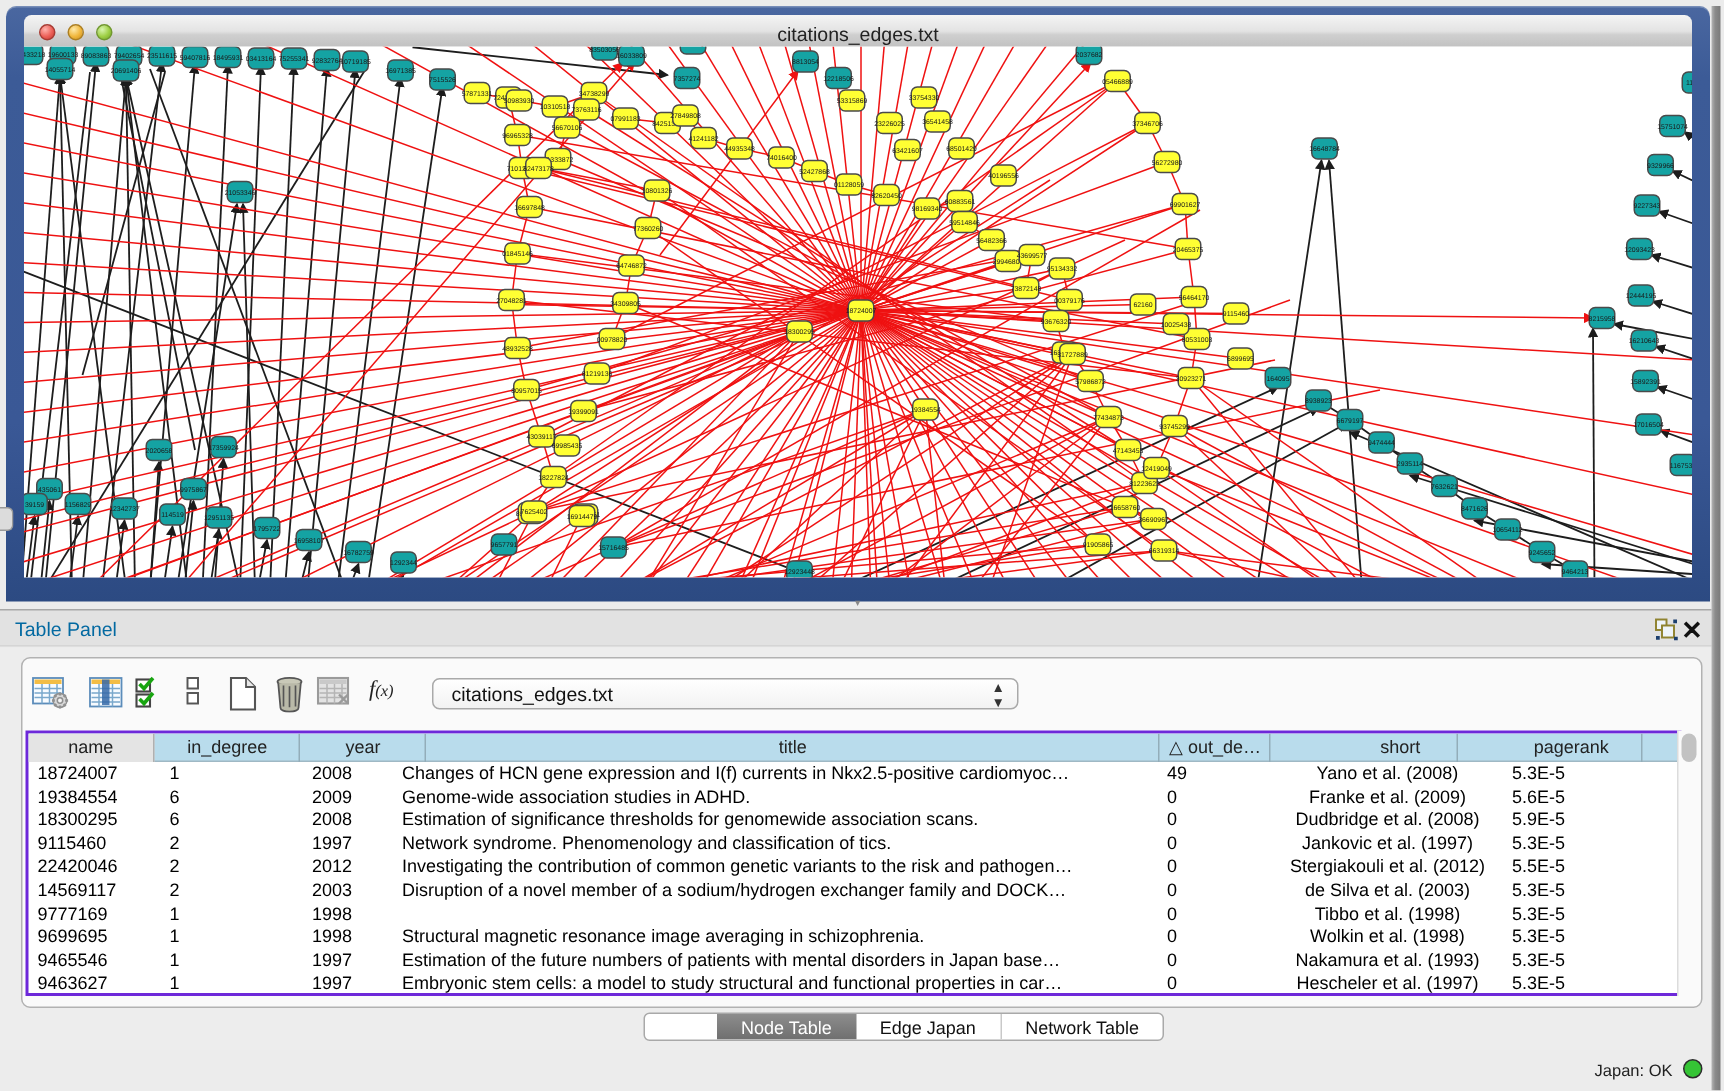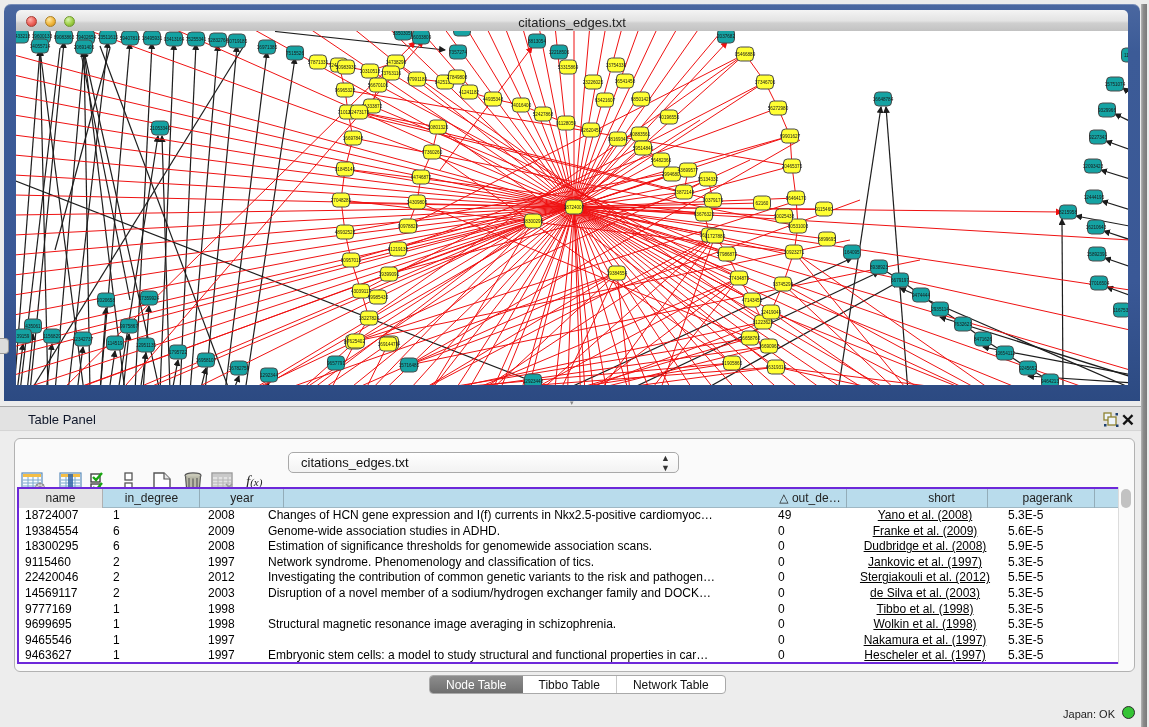--- a/index.html
+++ b/index.html
@@ -10,54 +10,54 @@
 #titlebar { position:absolute; left:12px; top:6px; width:1112px; height:25px;
   border-radius:5px 5px 0 0;
   background:linear-gradient(180deg,#f4f4f4 0%,#e3e3e3 45%,#cfcfcf 55%,#bdbdbd 100%);
   border-bottom:1px solid #7e7e7e; }
 #titlebar .title { position:absolute; left:0; right:0; top:5px; text-align:center;
   font-size:13px; color:#222; }
 .light { position:absolute; top:6px; width:11px; height:11px; border-radius:50%; }
 #graphwrap { position:absolute; left:12px; top:27px; overflow:hidden; width:1112px; height:354px; background:#fff; }
 #tp-head { position:absolute; left:0; top:406px; width:1141px; height:25px;
   background:#e2e2e2; border-top:1px solid #a8a8a8; border-bottom:1px solid #d5d5d5; }
-#tp-head .t { position:absolute; left:28px; top:5px; font-size:13px; color:#0f172a; }
+#tp-head .t { position:absolute; left:10px; top:5px; font-size:13px; color:#0369a1; }
 #tp-body { position:absolute; left:0; top:432px; width:1141px; height:268px; background:#ededed; }
 #panel { position:absolute; left:14px; top:6px; width:1121px; height:234px;
   background:#fafafa; border:1px solid #b2b2b2; border-radius:6px; }
 #toolbar { position:absolute; left:0; top:0; width:100%; height:47px; }
-#toolbar .ic { position:absolute; top:11px;margin-top:21px; }
+#toolbar .ic { position:absolute; top:11px; }
 #dd { position:absolute; left:273px; top:13px; width:391px; height:21px;
   background:linear-gradient(180deg,#ffffff,#f2f2f2); border:1px solid #a9a9a9;
   border-radius:5px; font-size:13px; color:#111; line-height:19px; padding-left:12px; }
 #dd .arr { position:absolute; right:8px; top:0px; font-size:9px; color:#333; line-height:10px; }
 #tbl { position:absolute; left:2px; top:48px; width:1104px; height:177px;
   border:2px solid #6d28d9; background:#fff; overflow:hidden; }
 .th { height:19px; background:#b9dcec; position:relative; border-bottom:1px solid #9fb8c4; }
 .th div { position:absolute; top:0; height:19px; line-height:19px; text-align:center;
   font-size:12px; color:#222; border-right:1px solid #93adb9; }
 .tr { height:15.6px; position:relative; }
 .tr div { position:absolute; top:0; height:15.6px; line-height:15.6px; font-size:12px;
   color:#000; white-space:nowrap; overflow:hidden; }
 .c0 { left:6px;   width:80px;  }
 .c1 { left:94px;  width:90px;  }
 .c2 { left:189px; width:70px;  }
 .c3 { left:249px; width:485px; }
 .c4 { left:759px; width:68px;  }
-.c5 { left:830px; width:152px; text-align:center;text-decoration:underline; }
+.c5 { left:830px; width:152px; text-align:center; }
 .c6 { left:989px; width:90px;  }
 #vsb { position:absolute; right:1px; top:48px; width:15px; height:177px;
   background:#fafafa; border-left:1px solid #dcdcdc; }
 #vsb .thumb { position:absolute; left:2px; top:2px; width:10px; height:19px;
   background:#c2c2c2; border-radius:5px; }
 #tabs { position:absolute; left:414px; top:236px; height:19px; display:flex;
   border:1px solid #a9a9a9; border-radius:4px; overflow:hidden; background:#fff;
   font-size:12px; }
 #tabs div { padding:0 16px; line-height:18px; color:#111; }
-#tabs .sel { background:linear-gradient(180deg,#8d8d8d,#6f6f6f); color:#fff; }
+#tabs .sel { background:linear-gradient(180deg,#8d8d8d,#6f6f6f); color:#fff;margin-left:48px; }
 #tabs .sep { border-left:1px solid #c9c9c9; padding:0; }
 #statusbar { position:absolute; left:0; top:700px; width:1149px; height:27px; background:#ececec; }
 #statusbar .mem { position:absolute; right:34px; top:8px; font-size:11px; color:#222; }
 #statusbar .dot { position:absolute; right:14px; top:6px; width:13px; height:13px;
   background:#35c435; border:1.5px solid #2c2c2c; border-radius:50%; }
 #rightedge { position:absolute; right:2px; top:4px; width:6px; height:723px;
   background:linear-gradient(90deg,#b5b5b5,#8b8b8b 40%,#7a7a7a); }
 .fx { font-size:15px; font-style:italic; font-family:"Liberation Serif",serif; color:#222; }
 #float-ic { position:absolute; right:22px; top:5px; width:16px; height:15px; }
 #close-ic { position:absolute; right:6px; top:3px; font-size:17px; color:#111; font-weight:bold; }
@@ -1026,22 +1026,23 @@
 <path d="M15 13l6 6M21 13l-6 6" stroke="#9a9a9a" stroke-width="1.6"></path>
           </svg></span>
       <span class="ic fx" style="left:231px;top:13px;">f<span style="font-size:11px;">(x)</span></span>
       <div id="dd">citations_edges.txt<span class="arr">▲<br>▼</span></div>
     </div>
     <div id="tbl">
       <div class="th">
         <div style="left:0;width:84px;background:#e4e4e4;border-right:1px solid #b0b0b0;">name</div>
         <div style="left:85px;width:96px;">in_degree</div>
         <div style="left:182px;width:83px;">year</div>
+        <div style="left:266px;width:488px;">title</div>
         <div style="left:755px;width:73px;">△ out_de…</div>
-        <div style="left:829px;width:140px;padding-left:48px;">short</div>
+        <div style="left:829px;width:124px;padding-left:48px;">short</div>
         <div style="left:982px;width:94px;">pagerank</div>
       </div>
       <div class="tr">
           <div class="c0">18724007</div>
           <div class="c1">1</div>
           <div class="c2">2008</div>
           <div class="c3">Changes of HCN gene expression and I(f) currents in Nkx2.5-positive cardiomyoc…</div>
           <div class="c4">49</div>
           <div class="c5">Yano et al. (2008)</div>
           <div class="c6">5.3E-5</div>
@@ -1105,40 +1106,41 @@
           <div class="c2">1998</div>
           <div class="c3">Structural magnetic resonance image averaging in schizophrenia.</div>
           <div class="c4">0</div>
           <div class="c5">Wolkin et al. (1998)</div>
           <div class="c6">5.3E-5</div>
         </div>
 <div class="tr">
           <div class="c0">9465546</div>
           <div class="c1">1</div>
           <div class="c2">1997</div>
+          <div class="c3">Estimation of the future numbers of patients with mental disorders in Japan base…</div>
           <div class="c4">0</div>
-          <div class="c5">Nakamura et al. (1997)</div>
+          <div class="c5">Nakamura et al. (1993)</div>
           <div class="c6">5.3E-5</div>
         </div>
 <div class="tr">
           <div class="c0">9463627</div>
           <div class="c1">1</div>
           <div class="c2">1997</div>
           <div class="c3">Embryonic stem cells: a model to study structural and functional properties in car…</div>
           <div class="c4">0</div>
           <div class="c5">Hescheler et al. (1997)</div>
           <div class="c6">5.3E-5</div>
         </div>
     </div>
     <div id="vsb">
         <div class="thumb"></div>
       </div>
     <div id="tabs">
       <div class="sel">Node Table</div>
-      <div>Tibbo Table</div>
+      <div>Edge Japan</div>
       <div class="sep"></div>
       <div>Network Table</div>
     </div>
   </div>
 </div>
 <div id="statusbar">
   <div class="mem">Japan: OK</div>
   <div class="dot"></div>
 </div>
 <div id="rightedge"></div>

